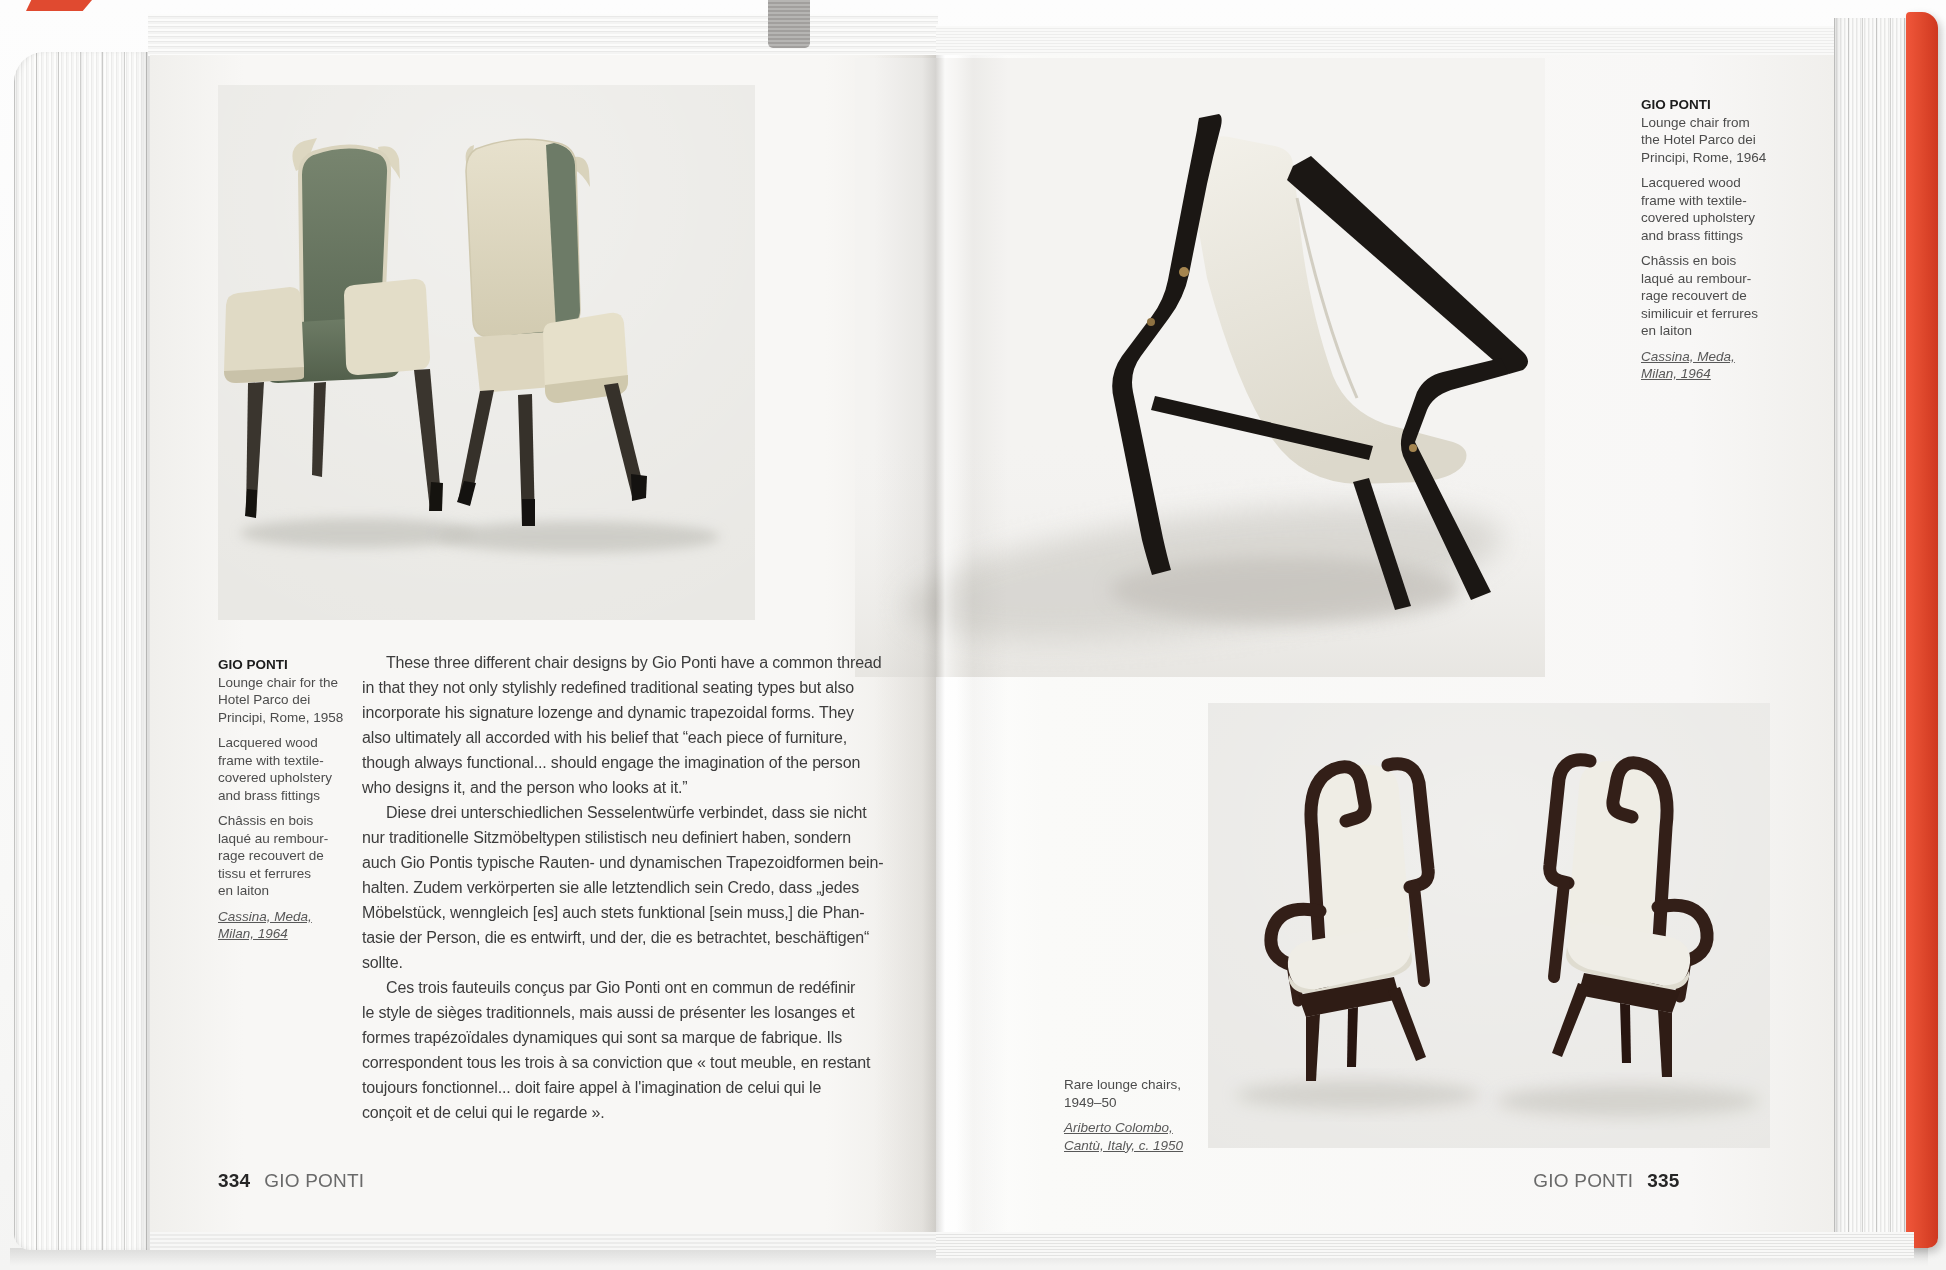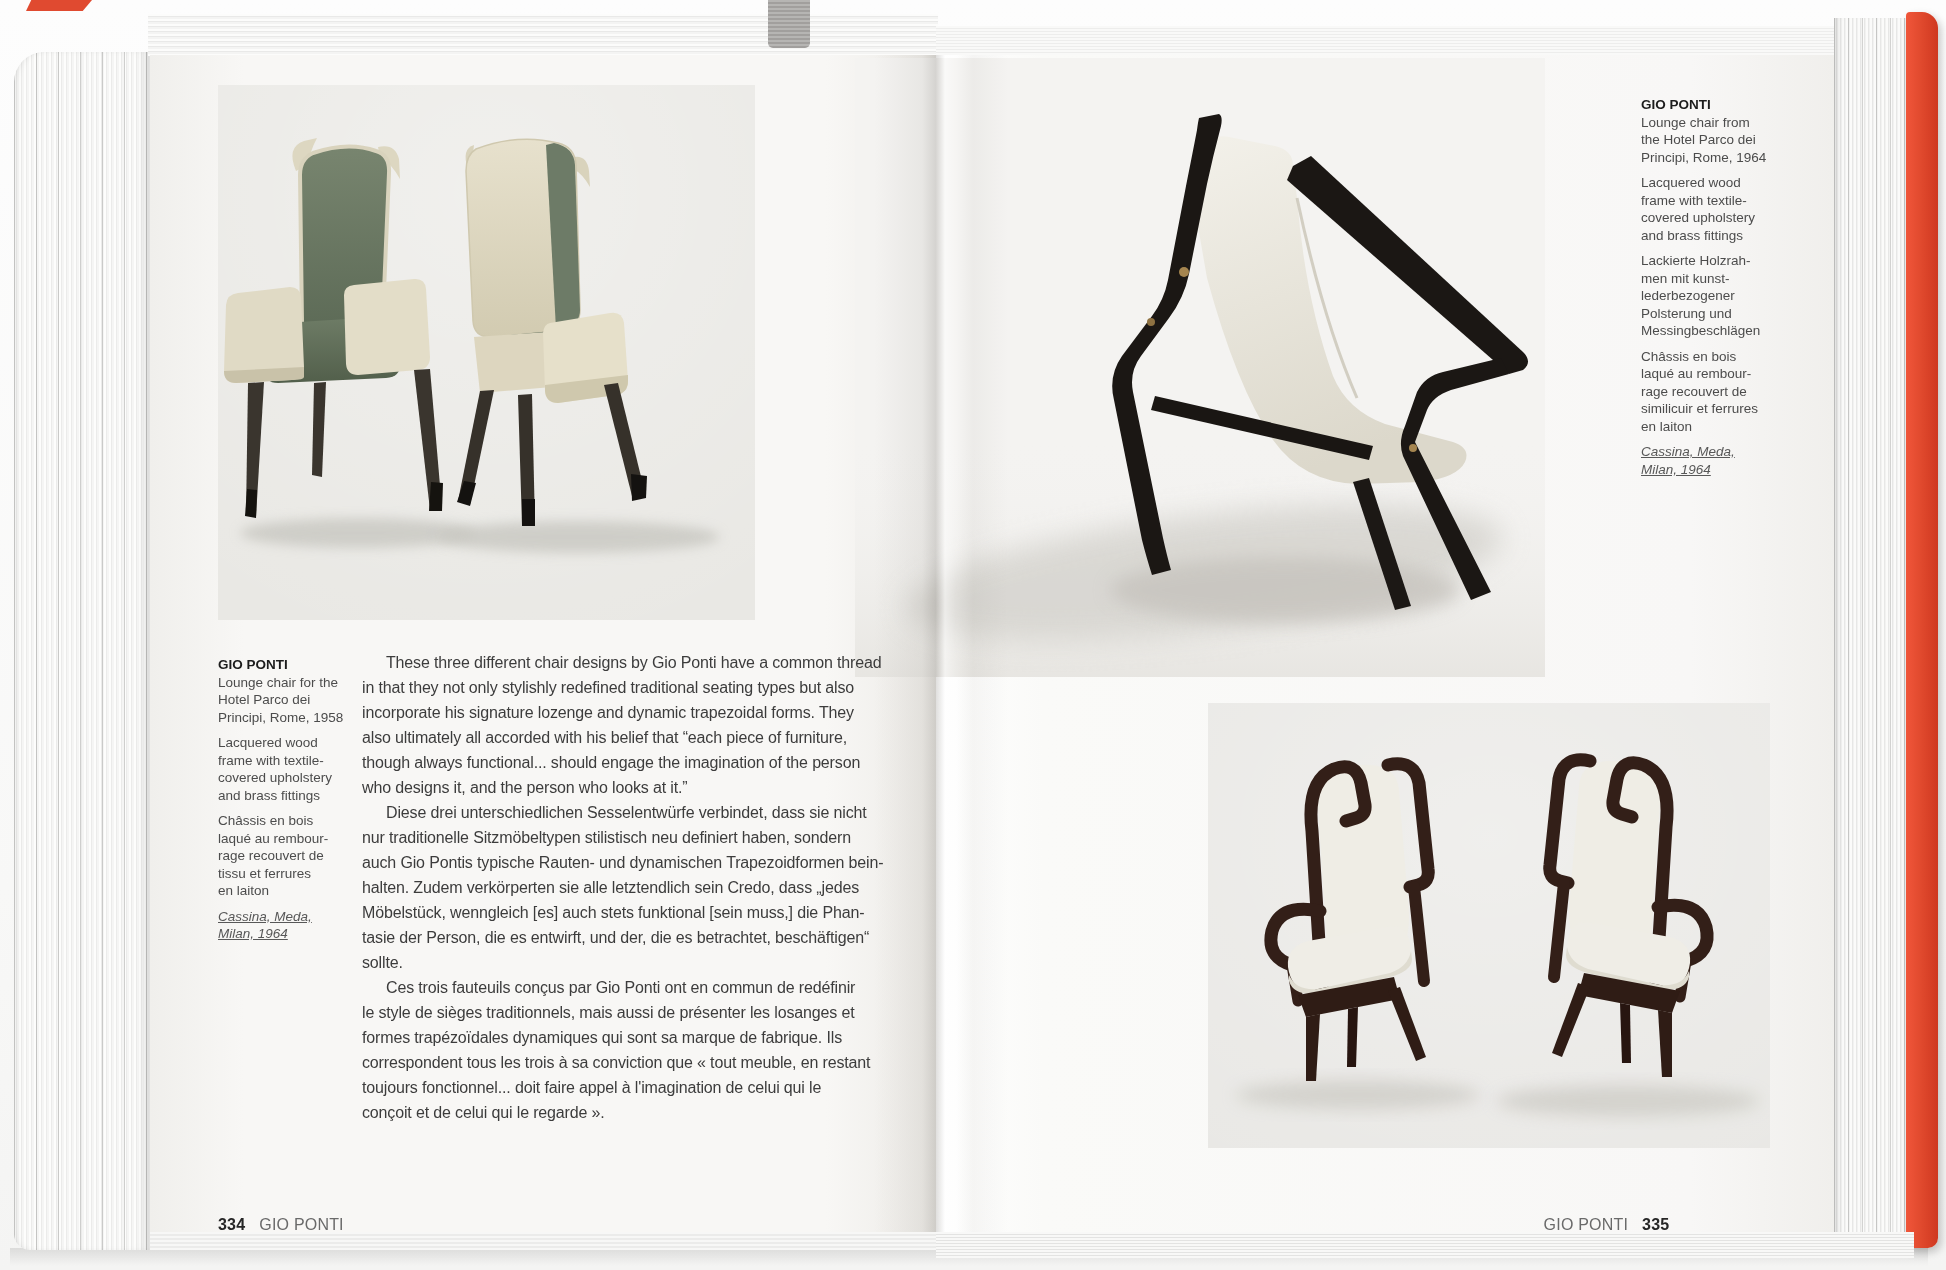--- a/index.html
+++ b/index.html
@@ -63,21 +63,21 @@
   .caption .blk{margin:0 0 8px 0;}
   .caption .credit{font-style:italic;color:#585858;text-decoration:underline;}
   .cap-left{left:218px;top:656px;width:138px;}
   .cap-right{left:1641px;top:96px;width:180px;}
   .cap-bottom{left:1064px;top:1076px;width:158px;}
 
   .body-col{left:362px;top:650px;width:578px;z-index:12;
     font-size:16px;line-height:25px;color:#3c3c3c;letter-spacing:-0.15px;}
   .body-col p{margin:0;text-indent:24px;}
 
-  .footer{z-index:12;font-size:16px;letter-spacing:.2px;margin-top:46px;}
+  .footer{z-index:12;font-size:19px;letter-spacing:.2px;}
   .footer .num{font-weight:bold;color:#262626;}
   .footer .run{color:#6a6a6a;}
   .footer-left{left:218px;top:1170px;}
   .footer-left .run{margin-left:14px;}
   .footer-right{left:1450px;top:1170px;width:313px;text-align:center;}
   .footer-right .num{margin-left:14px;}
 </style>
 </head>
 <body>
 
@@ -275,34 +275,35 @@
 
   <div class="abs caption cap-right">
     <div class="blk hdr">GIO PONTI</div>
     <div class="blk pre" style="margin-top:-8px">Lounge chair from
 the Hotel Parco dei
 Principi, Rome, 1964</div>
     <div class="blk pre">Lacquered wood
 frame with textile-
 covered upholstery
 and brass fittings</div>
-    <div class="blk pre">Lackierte Holzrah-
-men mit kunst-
-lederbezogener
-Polsterung und
-Messingbeschlägen</div>
     <div class="blk pre">Châssis en bois
 laqué au rembour-
 rage recouvert de
 similicuir et ferrures
 en laiton</div>
     <div class="blk pre credit">Cassina, Meda,
 Milan, 1964</div>
   </div>
 
+  <div class="abs caption cap-bottom">
+    <div class="blk pre">Rare lounge chairs,
+1949–50</div>
+    <div class="blk pre credit">Ariberto Colombo,
+Cantù, Italy, c. 1950</div>
+  </div>
 
   <div class="abs footer footer-left">
     <span class="num">334</span><span class="run">GIO PONTI</span>
   </div>
   <div class="abs footer footer-right">
     <span class="run">GIO PONTI</span><span class="num">335</span>
   </div>
 
   <div class="abs gutter"></div>
 </div>

